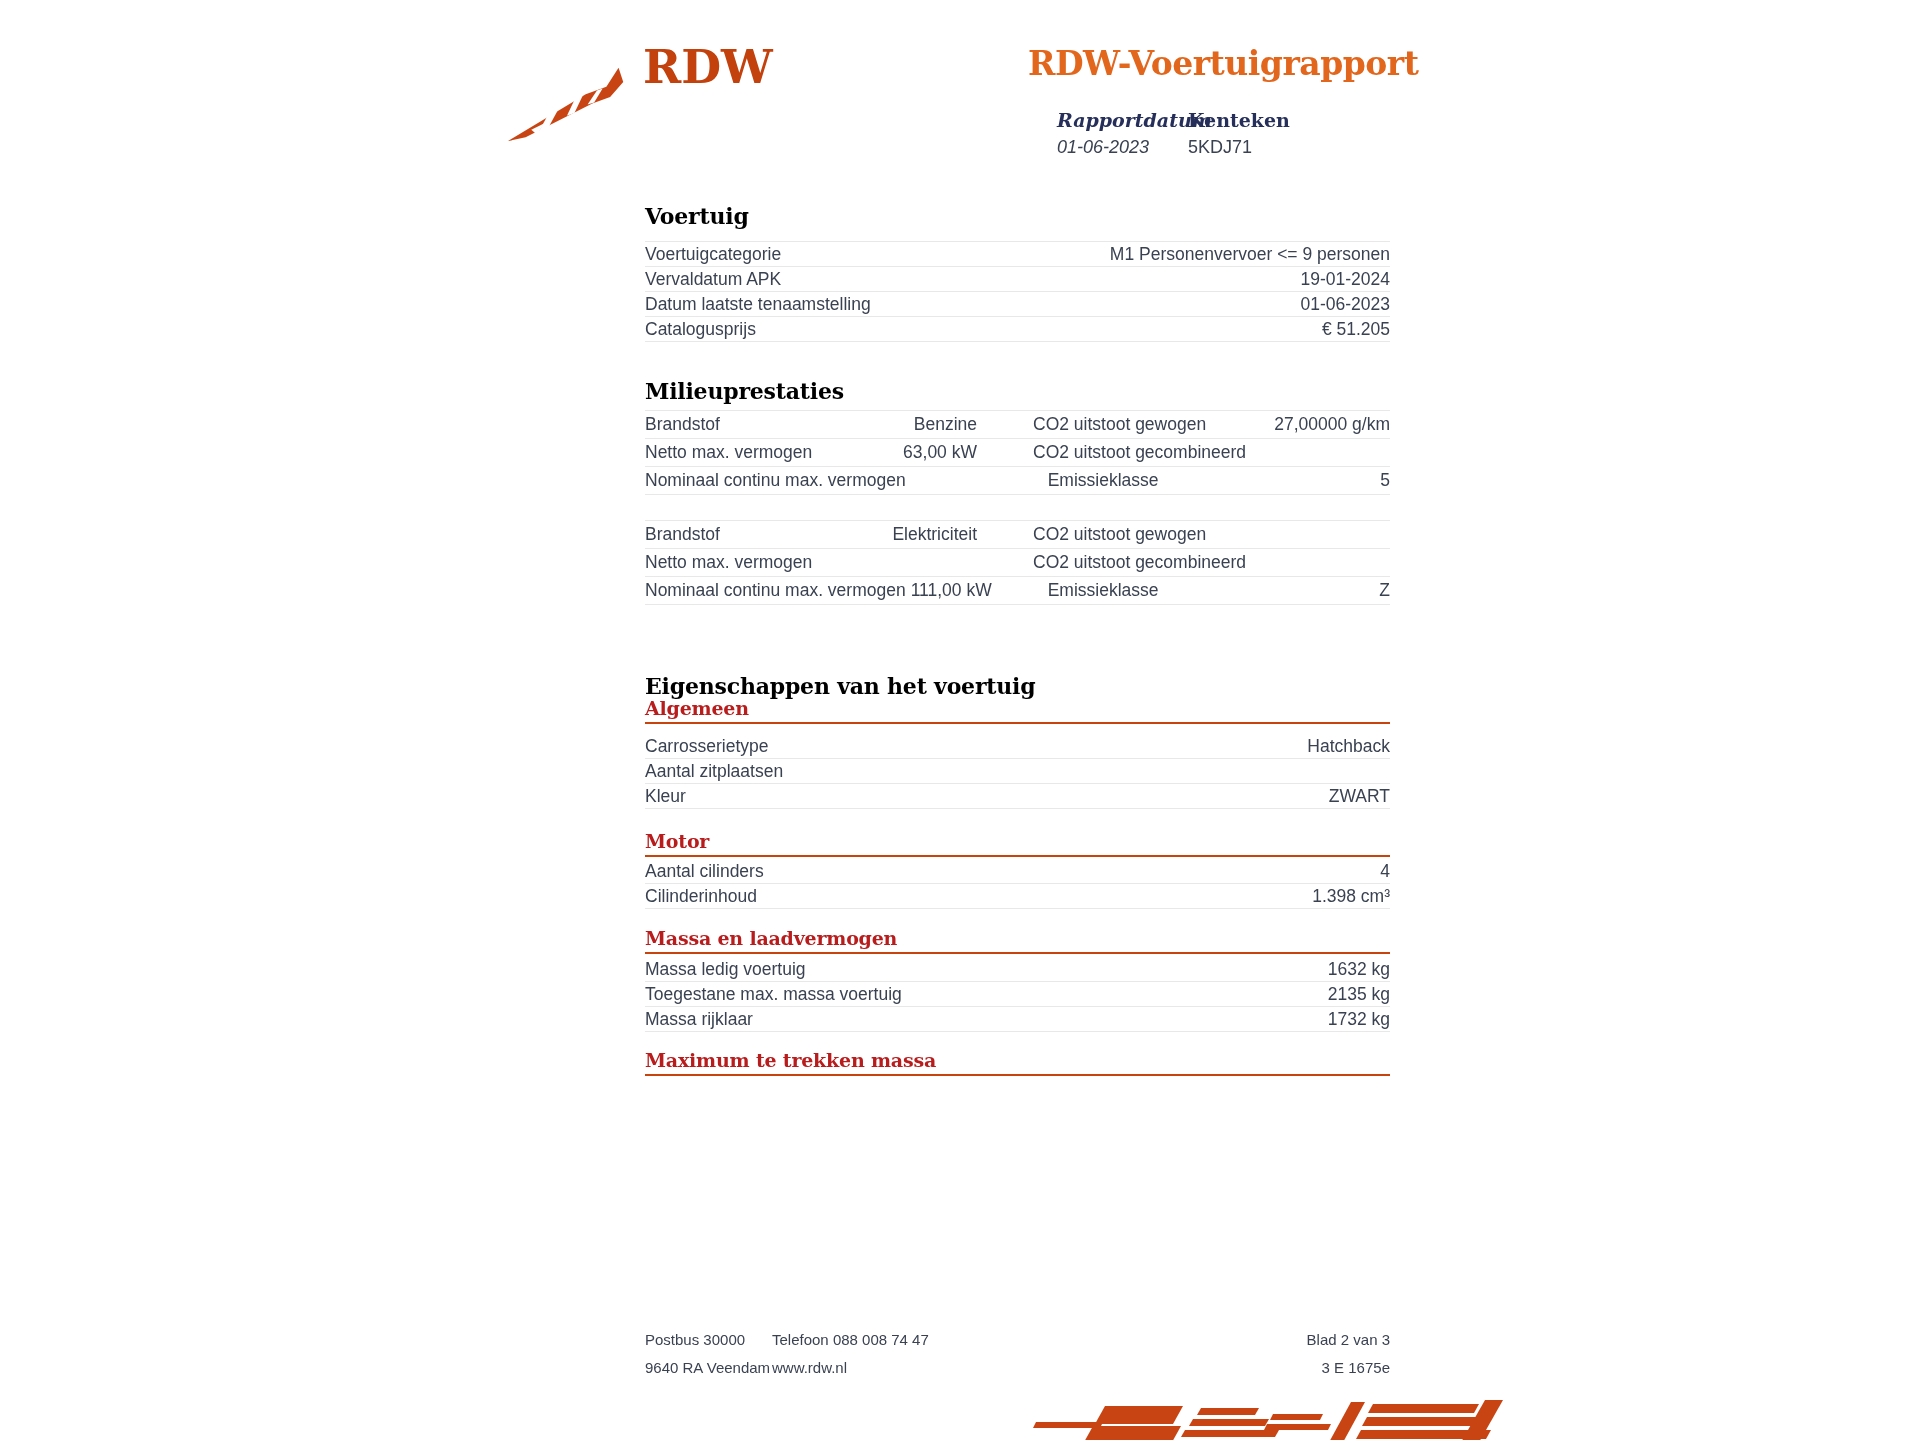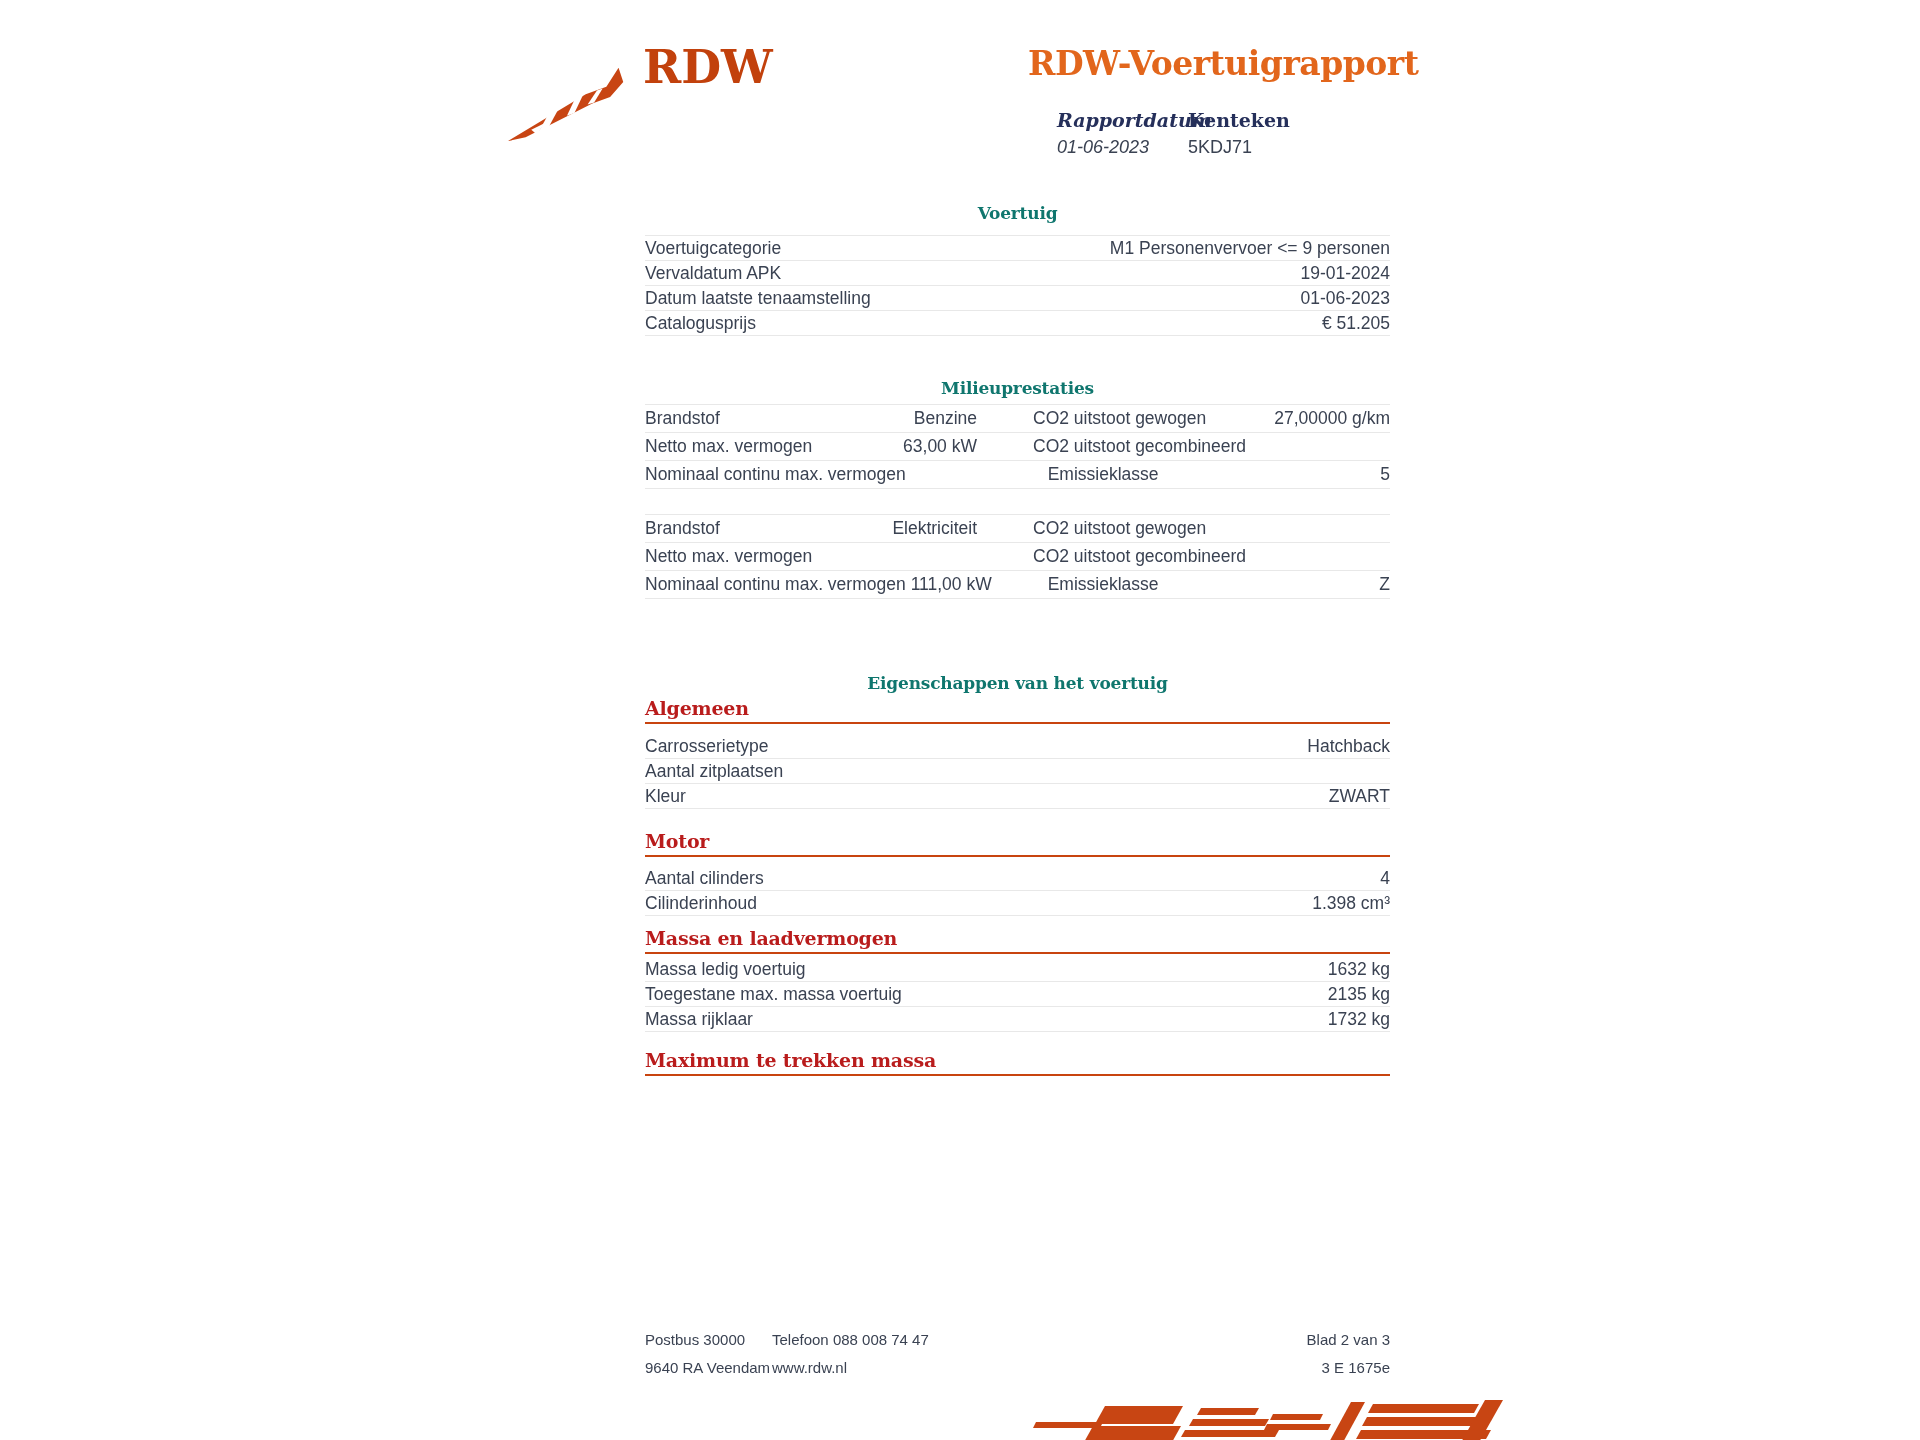--- a/index.html
+++ b/index.html
@@ -13,22 +13,22 @@
   .logo-text   { position:absolute; left:138px; top:-12px; font-family:"DejaVu Serif", serif;
                  font-weight:bold; font-size:46px; color:#c2410c; letter-spacing:0px; }
   .doc-title   { left:1028px; top:44px; font-family:"DejaVu Serif", serif; font-weight:bold;
                  font-size:33px; color:#e2661c; letter-spacing:-0.5px; }
   .meta-col    { top:109px; }
   .meta-label  { font-family:"DejaVu Serif", serif; font-weight:bold; font-size:19px; color:#252f5a; }
   .meta-value  { font-size:18px; margin-top:6px; color:#3a4252; }
 
   
   .content     { left:645px; width:745px; }
-  .sec-title   { font-family:"DejaVu Serif", serif; font-weight:bold; font-size:17px;
-                 color:#0f766e; letter-spacing:-0.2px;text-align:center; }
+  .sec-title   { font-family:"DejaVu Serif", serif; font-weight:bold; font-size:22px;
+                 color:#000000; letter-spacing:-0.2px; }
   .sub-title   { font-family:"DejaVu Serif", serif; font-weight:bold; font-size:19px;
                  color:#b91c1c; letter-spacing:-0.2px; }
   .orange-rule { height:2px; background:#c8440f; margin-top:3px; }
 
   .tbl         { border-top:1px solid #e8e8e8; }
   .tbl.no-top  { border-top:none; }
   .trow        { display:flex; justify-content:space-between; align-items:center;
                  height:25px; border-bottom:1px solid #e8e8e8; font-size:17.5px; white-space:nowrap; }
   .mrow        { display:flex; align-items:center; height:28px; border-bottom:1px solid #e8e8e8;
                  font-size:17.5px; white-space:nowrap; }
@@ -156,21 +156,21 @@
     <div class="trow">
       <span>Kleur</span>
       <span>ZWART</span>
     </div>
   </div>
 </div>
 
 <div class="abs content" style="top:830px;">
   <div class="sub-title">Motor</div>
   <div class="orange-rule"></div>
-  <div class="tbl no-top" style="margin-top:9px;">
+  <div class="tbl no-top" style="margin-top:2px;">
     <div class="trow">
       <span>Aantal cilinders</span>
       <span>4</span>
     </div>
     <div class="trow">
       <span>Cilinderinhoud</span>
       <span>1.398 cm³</span>
     </div>
   </div>
 </div>

